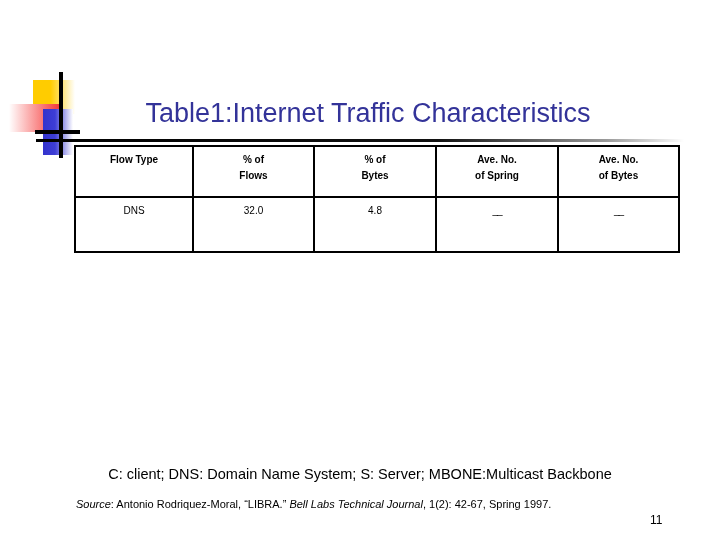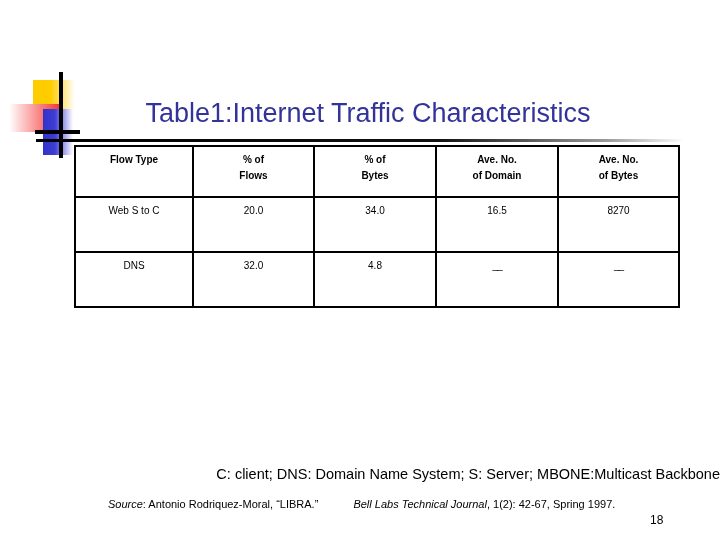--- a/index.html
+++ b/index.html
@@ -129,38 +129,38 @@
     letter-spacing: -1px;
     margin-left: 44px;
   }
 
   
   #legend {
     position: absolute;
     left: 0px;
     top: 465px;
     width: 720px;
-    text-align: right;
+    text-align: center;
     font-size: 14.5px;
     line-height: 18px;
     color: #000000;
     white-space: nowrap;
   }
 
   
   #source {
     position: absolute;
     left: 76px;
     top: 497px;
     width: 580px;
     font-size: 11px;
     line-height: 14px;
     color: #000000;
   }
-  #source i { font-style: italic; margin-left: 32px; }
+  #source i { font-style: italic; }
 
   
   #page-num {
     position: absolute;
     left: 650px;
     top: 513px;
     width: 40px;
     text-align: left;
     font-size: 12px;
     line-height: 14px;
@@ -198,46 +198,39 @@
         <th>
           <span>% of</span><br>
           <span>Flows</span>
         </th>
         <th>
           <span>% of</span><br>
           <span>Bytes</span>
         </th>
         <th>
           <span>Ave. No.</span><br>
-          <span>of Domain</span>
+          <span>of Spring</span>
         </th>
         <th>
           <span>Ave. No.</span><br>
           <span>of Bytes</span>
         </th>
       </tr>
     </thead>
     <tbody>
-      <tr>
-        <td>Web S to C</td>
-        <td>20.0</td>
-        <td>34.0</td>
-        <td>16.5</td>
-        <td>8270</td>
-      </tr>
       <tr>
         <td>DNS</td>
         <td>32.0</td>
         <td>4.8</td>
         <td class="dash">__</td>
         <td class="dash">__</td>
       </tr>
     </tbody>
   </table>
 </div>
 
 <div id="legend">C: client; DNS: Domain Name System; S: Server; MBONE:Multicast Backbone</div>
 
 <div id="source">
   <i>Source</i><span>: Antonio Rodriquez-Moral, “LIBRA.” </span><i>Bell Labs Technical Journal</i><span>, 1(2): 42-67, Spring 1997.</span>
 </div>
 
-<div id="page-num">18</div>
+<div id="page-num">11</div>
 
 </body></html>

